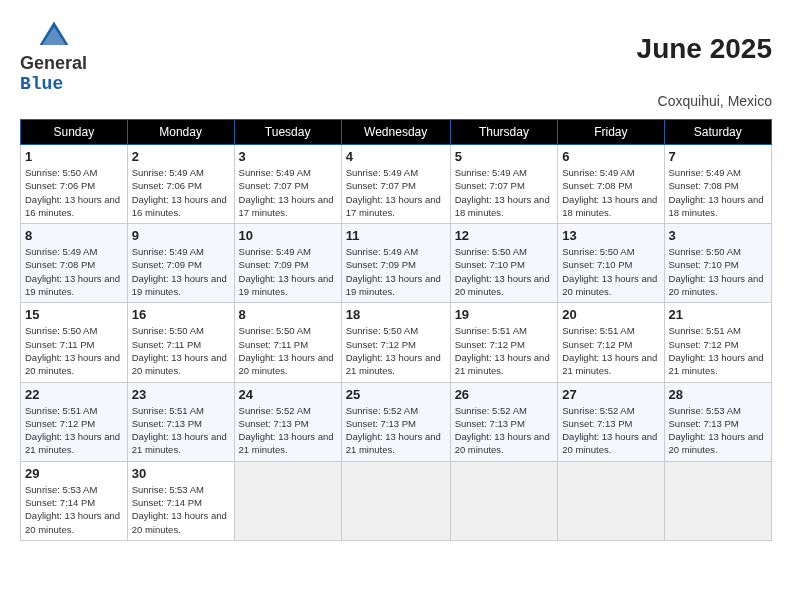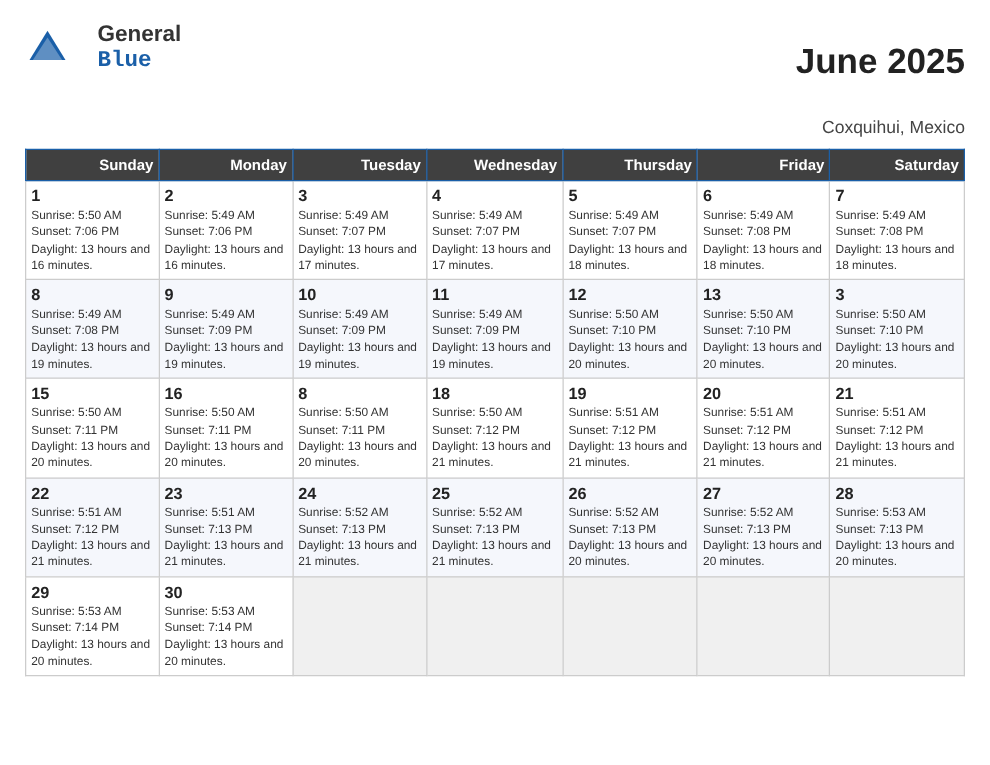--- a/index.html
+++ b/index.html
@@ -18,21 +18,22 @@
     }
     .header {
       display: flex;
       justify-content: space-between;
       align-items: flex-start;
       margin-bottom: 10px;
     }
     .logo {
       display: flex;
       align-items: center;
-      gap: 22px;
+      gap: 0;
+      flex-direction: column;
     }
     .logo-text {
       font-size: 18px;
       font-weight: bold;
       line-height: 1.1;
     }
     .logo-general { color: #333; }
     .logo-blue { color: #1a5fa8; font-family: Liberation Mono, monospace; }
     .logo-icon {
       width: 36px;
@@ -51,26 +52,26 @@
       font-size: 14px;
       color: #444;
       margin-top: 28px;
     }
     .calendar {
       width: 100%;
       border-collapse: collapse;
       font-size: 10.5px;
     }
     .calendar th {
-      background: #404040;
+      background: #000000;
       color: #fff;
       padding: 5px 4px;
-      text-align: right;
+      text-align: center;
       font-size: 12px;
-      font-weight: bold;
+      font-weight: normal;
       border: 1px solid #1a5fa8;
     }
     .calendar td {
       vertical-align: top;
       border: 1px solid #ccc;
       padding: 4px 4px 4px 4px;
       width: 113px;
       min-height: 80px;
       background: #fff;
     }

